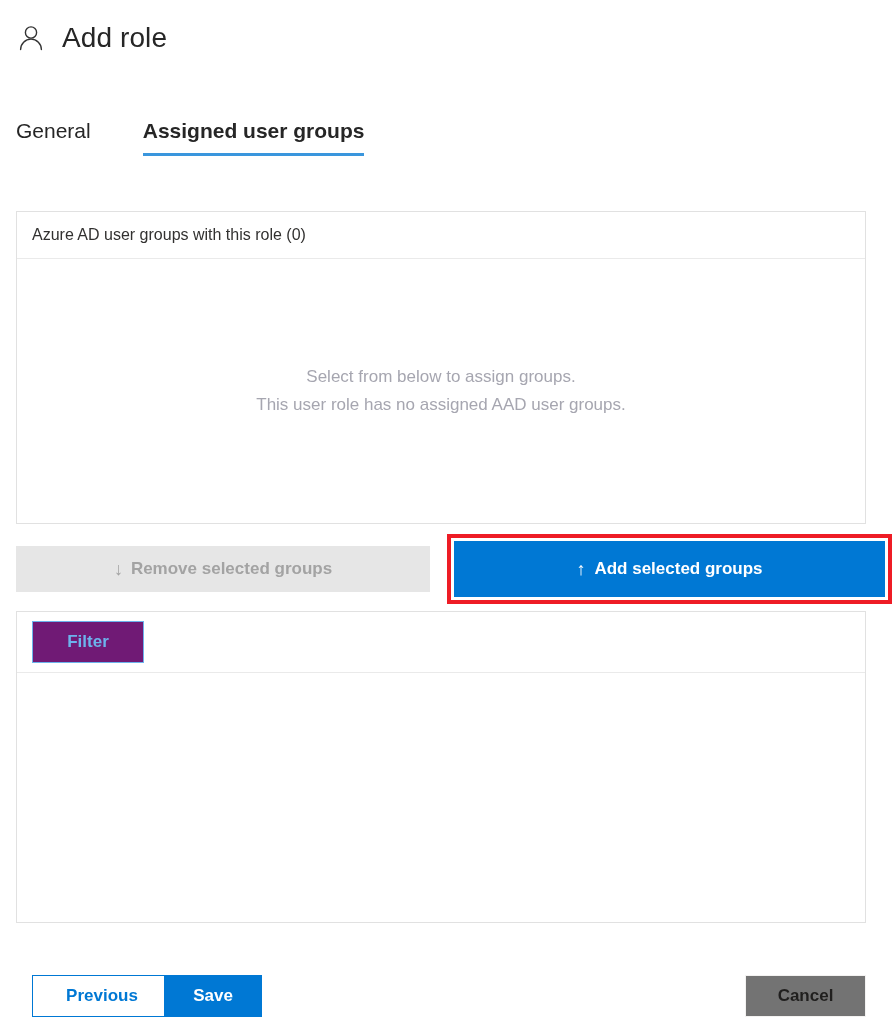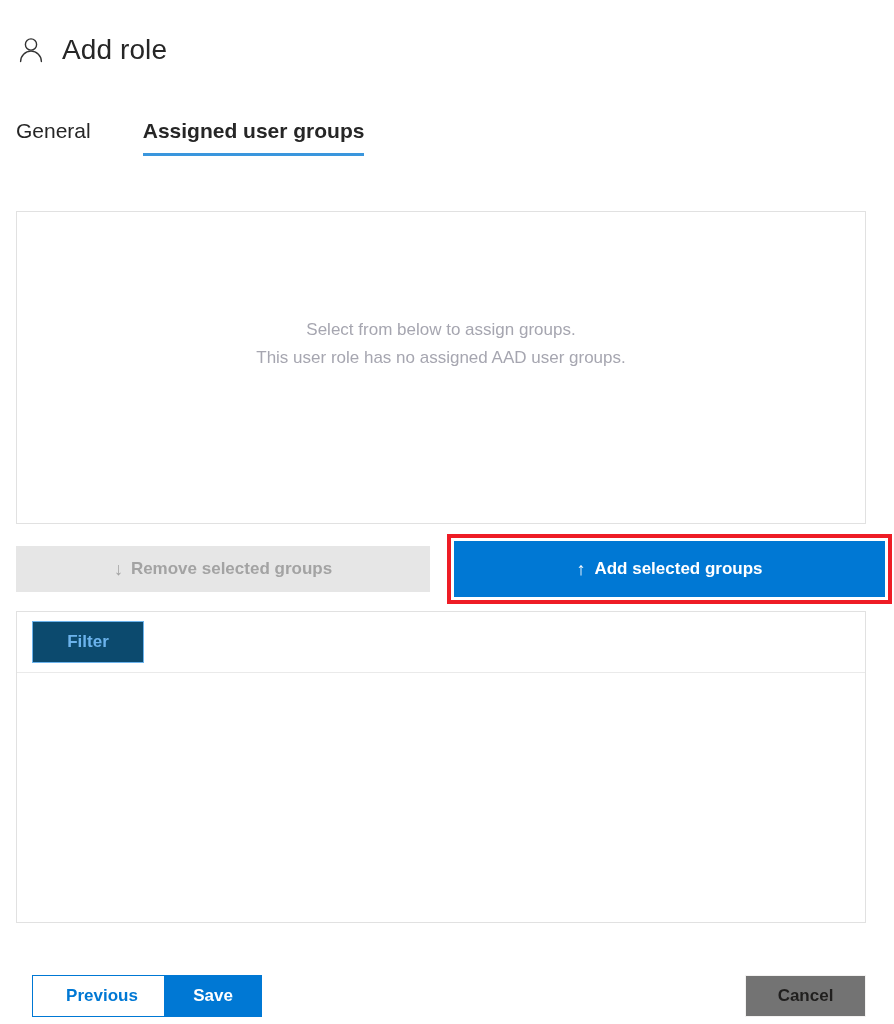--- a/index.html
+++ b/index.html
@@ -18,21 +18,20 @@
   }
 
   
   .page-header {
     position: absolute;
     left: 16px;
     top: 22px;
     display: flex;
     align-items: center;
     gap: 16px;
-    margin-top: 12px;
   }
   .person-icon {
     width: 30px;
     height: 30px;
     display: block;
   }
   .page-title {
     font-size: 28px;
     font-weight: 400;
     color: #262626;
@@ -188,21 +187,21 @@
     color: #323130;
     outline: none;
   }
   .filter-input::placeholder {
     color: #a19f9d;
   }
   .btn-filter {
     width: 112px;
     height: 42px;
     box-sizing: border-box;
-    background: #0c4a6e;
+    background: #701a75;
     border: 1px solid #6cb3ec;
     color: #6cb3ec;
     font-size: 17px;
     font-weight: 700;
     font-family: "Liberation Sans", sans-serif;
     cursor: pointer;
   }
   .group-list {
     padding: 14px 0 0 0;
   }
@@ -298,20 +297,21 @@
   </span>
   <span class="page-title">Add role</span>
 </div>
 
 <div class="tabbar">
   <div class="tab">General</div>
   <div class="tab active">Assigned user groups</div>
 </div>
 
 <div class="assigned-panel">
+  <div class="assigned-panel-header">Azure AD user groups with this role (0)</div>
   <div class="assigned-panel-body">
     <div class="empty-msg">
       <div>Select from below to assign groups.</div>
       <div>This user role has no assigned AAD user groups.</div>
     </div>
   </div>
 </div>
 
 <div class="action-row">
   <button class="btn-remove">

